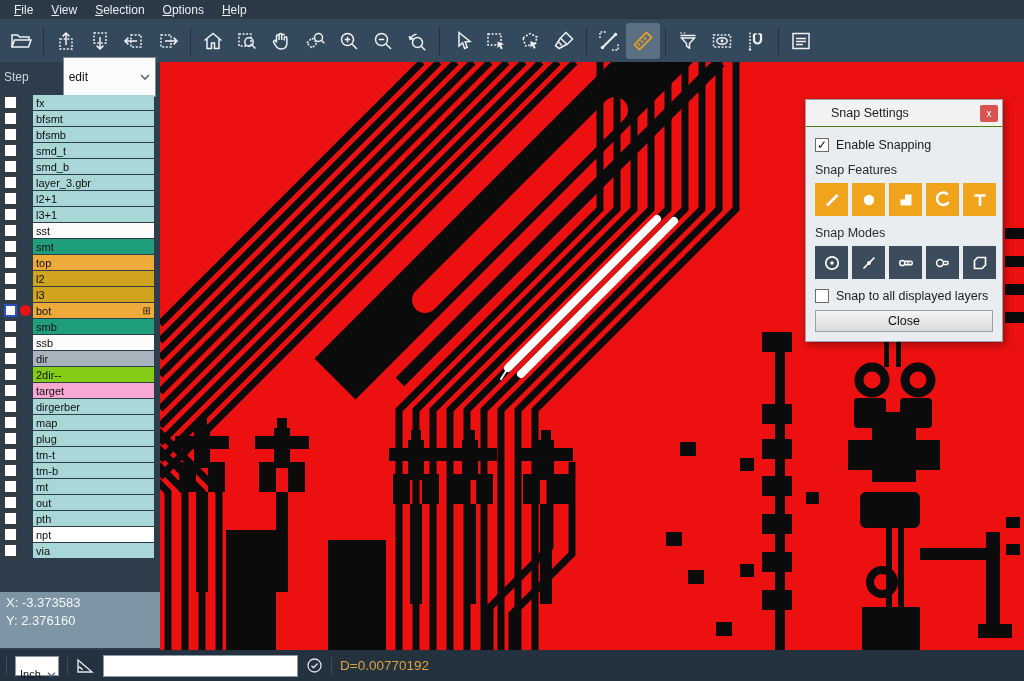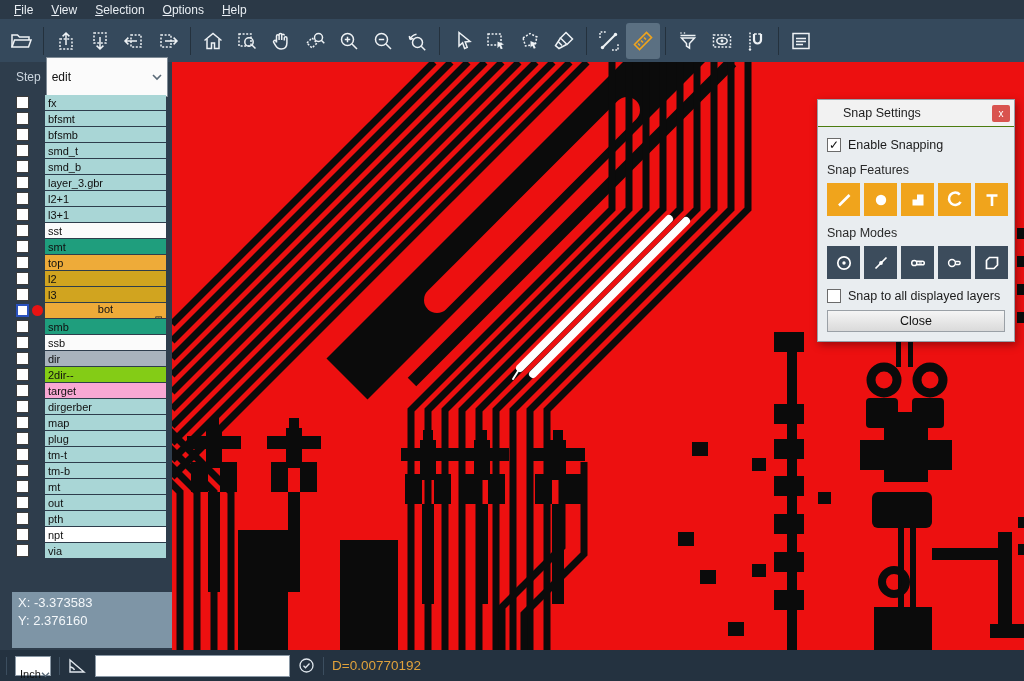--- a/index.html
+++ b/index.html
@@ -11,25 +11,25 @@
 .menu-item .u { text-decoration:underline; }
 
 
 .toolbar { height:43px; background:#35495c; display:flex; align-items:center; padding-left:4px; }
 .tbtn { width:34px; height:36px; display:flex; align-items:center; justify-content:center; flex:none; border-radius:3px; }
 .tbtn.active { background:#5b7082; }
 .tbtn svg { display:block; }
 .tsep { width:1px; height:28px; background:#24313d; margin:0 5px; flex:none; }
 
 
-.main { display:flex; height:588px;padding-left:12px; }
+.main { display:flex; height:588px; }
 .left-panel { width:160px; background:#2e3d4c; display:flex; flex-direction:column; flex:none; }
 .step-row { height:30px; display:flex; align-items:center; padding:0 4px; gap:5px; flex:none; }
 .step-label { color:#ccd6df; font-size:12px; }
-.combo { background:#fbfbfb; border:1px solid #7f8b96; height:40px; flex:1; display:flex; align-items:center; justify-content:space-between; padding:0 2px 0 5px; font-size:12px; color:#111; }
+.combo { background:#fbfbfb; border:1px solid #7f8b96; height:40px; flex:1; display:flex; align-items:center; justify-content:space-between; padding:0 2px 0 5px; font-size:12px; color:#111;margin-left:29px; }
 .combo .chev { width:16px; height:16px; display:flex; align-items:center; justify-content:center; }
 
 #layer-list { margin-top:3px; }
 .layer-group { }
 .layer-row { height:15px; margin-bottom:1px; display:flex; align-items:center; position:relative; }
 .cb { width:13px; height:13px; background:#ffffff; border:1px solid #3c3c3c; margin-left:4px; flex:none; }
 .cb.selected { border:2px solid #2a52be; }
 .dotcol { width:16px; flex:none; display:flex; align-items:center; justify-content:center; }
 .dot { width:11px; height:11px; border-radius:50%; background:#e81313; }
 .cell { flex:1; height:15px; margin-right:6px; display:flex; align-items:center; padding:0 3px; font-size:11px; color:#101010; overflow:hidden; white-space:nowrap; }
@@ -52,21 +52,21 @@
 .sec-label { font-size:12.5px; color:#2a2a2a; margin-bottom:6px; }
 .btn-row { display:flex; gap:4px; margin-bottom:10px; }
 .fbtn,.mbtn { width:33px; height:33px; display:flex; align-items:center; justify-content:center; flex:none; }
 .fbtn { background:#f0a41c; }
 .mbtn { background:#3c4c5c; }
 .dlg-close-btn { height:22px; background:linear-gradient(#f5f5f5,#dadada); border:1px solid #9aa0a6; display:flex; align-items:center; justify-content:center; font-size:12.5px; color:#111; margin-top:2px; }
 
 
 .statusbar { height:31px; background:#243240; display:flex; align-items:center; padding-left:6px; gap:8px; color:#dfe6ec; }
 .sb-sep { width:1px; height:18px; background:#3c4e5f; flex:none; }
-.unit-combo { width:36px; height:20px; background:#fff; border:1px solid #8a98a5; display:flex; align-items:center; justify-content:space-between; padding:16px 2px 0 4px; font-size:11px; color:#111; flex:none; }
+.unit-combo { width:44px; height:20px; background:#fff; border:1px solid #8a98a5; display:flex; align-items:center; justify-content:space-between; padding:16px 2px 0 4px; font-size:11px; color:#111; flex:none; }
 .sb-input { width:195px; height:22px; background:#fff; border:1px solid #8a98a5; font-size:12px; padding:0 4px; font-family:"Liberation Sans",sans-serif; }
 .dist { color:#e0a23b; font-size:13.5px; }
 .sb-icon { display:flex; align-items:center; justify-content:center; }
 </style>
 </head>
 <body>
 
 <div class="menubar">
   <span class="menu-item"><span class="u">F</span>ile</span>
   <span class="menu-item"><span class="u">V</span>iew</span>
@@ -332,21 +332,21 @@
             <span class="dotcol"></span>
             <div class="cell" style="background: rgb(209, 164, 31);">
               <span>l3</span>
             </div>
           </div>
           <div class="layer-row">
             <span class="cb selected"></span>
             <span class="dotcol">
               <span class="dot"></span>
             </span>
-            <div class="cell" style="background: rgb(238, 171, 57); flex-direction: column;">
+            <div class="cell" style="background: rgb(238, 171, 57);">
               <span>bot</span>
               <span class="gicon">⊞</span>
             </div>
           </div>
           <div class="layer-row">
             <span class="cb"></span>
             <span class="dotcol"></span>
             <div class="cell" style="background: rgb(31, 158, 125);">
               <span>smb</span>
             </div>

